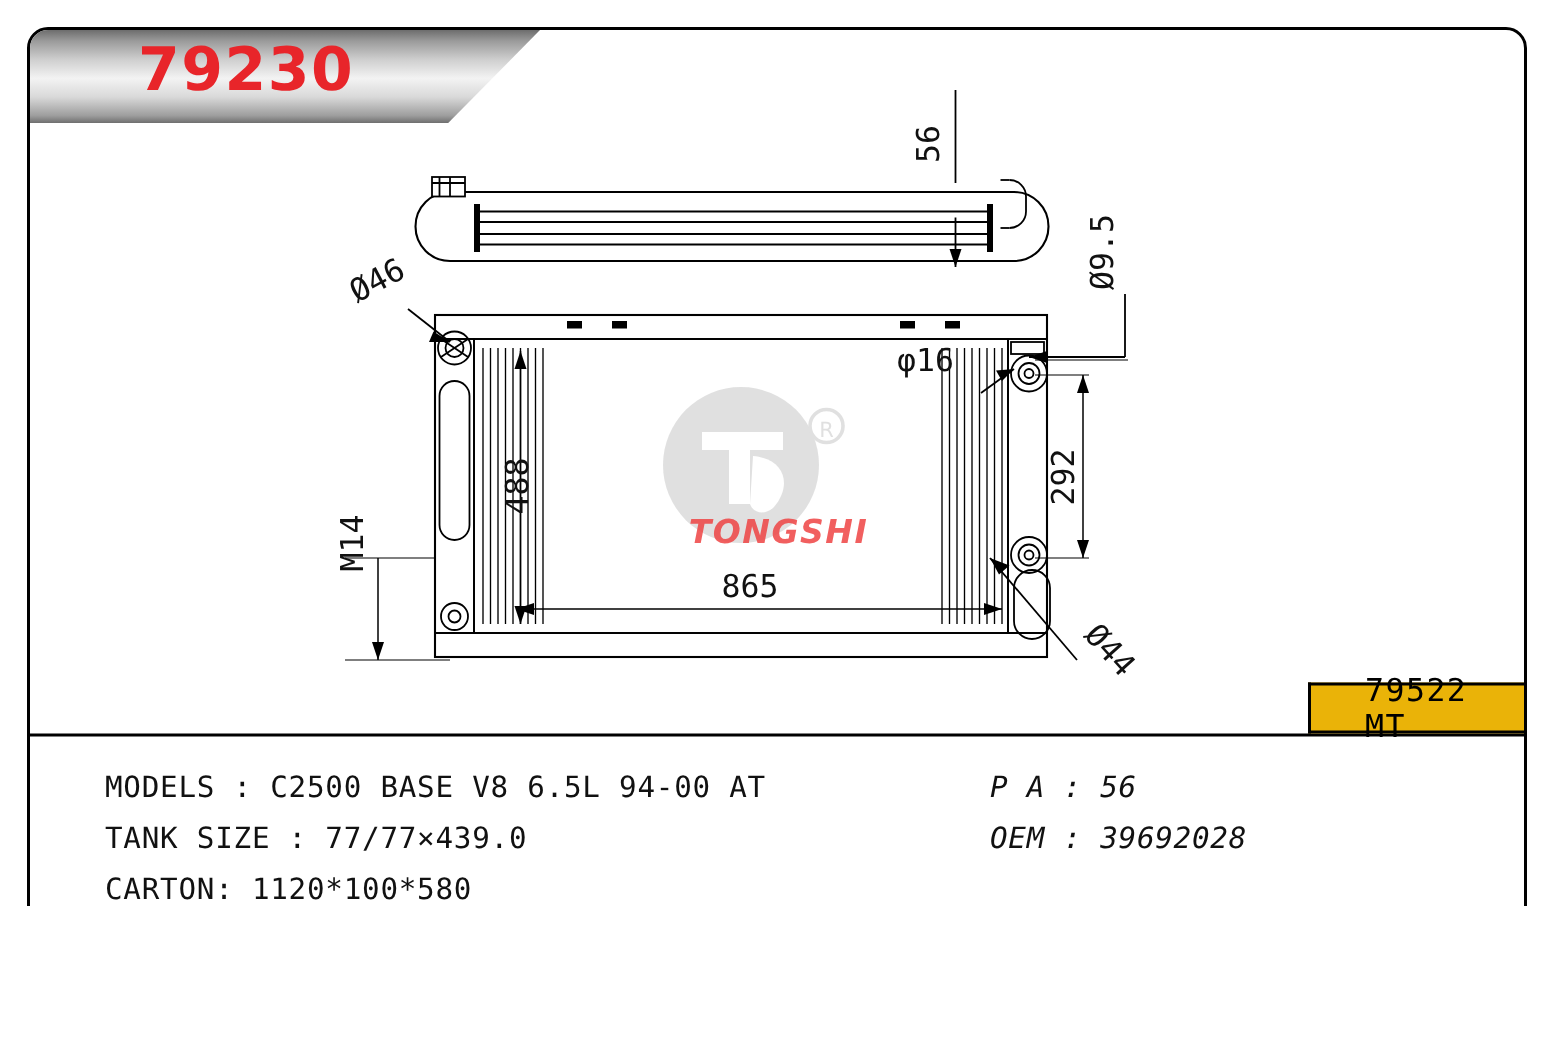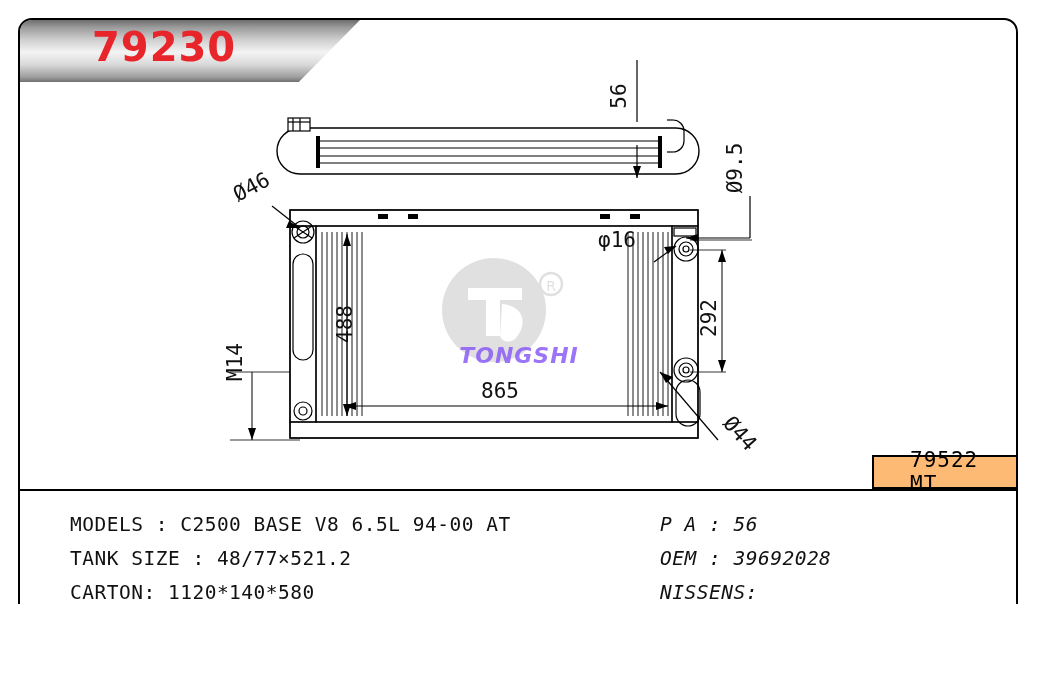--- a/index.html
+++ b/index.html
@@ -61,21 +61,21 @@
   
   .code-box {
     position: absolute;
     left: 872px;
     top: 455px;
     width: 144px;
     height: 34px;
     border: 2px solid #000;
     border-right: none;
     box-sizing: border-box;
-    background: #fdba74;
+    background: #eab308;
     display: flex;
     align-items: center;
     justify-content: center;
     font-size: 21px;
     letter-spacing: 1px;
     padding-left: 36px;
   }
   
   .specs {
     position: absolute;
@@ -126,21 +126,21 @@
   .wm-text {
     position: absolute;
     left: 424px;
     top: 343px;
     width: 190px;
     text-align: center;
     font-family: "DejaVu Sans", sans-serif;
     font-size: 22px;
     font-weight: bold;
     font-style: italic;
-    color: #8b5cf6;
+    color: #ef4444;
     letter-spacing: 1px;
     opacity: 0.85;
   }
 </style>
 </head>
 <body>
 
 <div id="page">
 
   <div class="outer-frame"></div>
@@ -294,22 +294,21 @@
   <div class="sep-line"></div>
 
   <div class="code-box">79522 MT</div>
 
   <div class="specs">
     <div class="spec-row">
       <div class="spec-left">MODELS : C2500 BASE V8 6.5L 94-00 AT</div>
       <div class="spec-right">P A : 56</div>
     </div>
     <div class="spec-row">
-      <div class="spec-left">TANK SIZE : 48/77×521.2</div>
+      <div class="spec-left">TANK SIZE : 77/77×439.0</div>
       <div class="spec-right">OEM : 39692028</div>
     </div>
     <div class="spec-row">
-      <div class="spec-left">CARTON: 1120*140*580</div>
-      <div class="spec-right">NISSENS:</div>
+      <div class="spec-left">CARTON: 1120*100*580</div>
     </div>
   </div>
 
 </div>
 
 </body></html>

